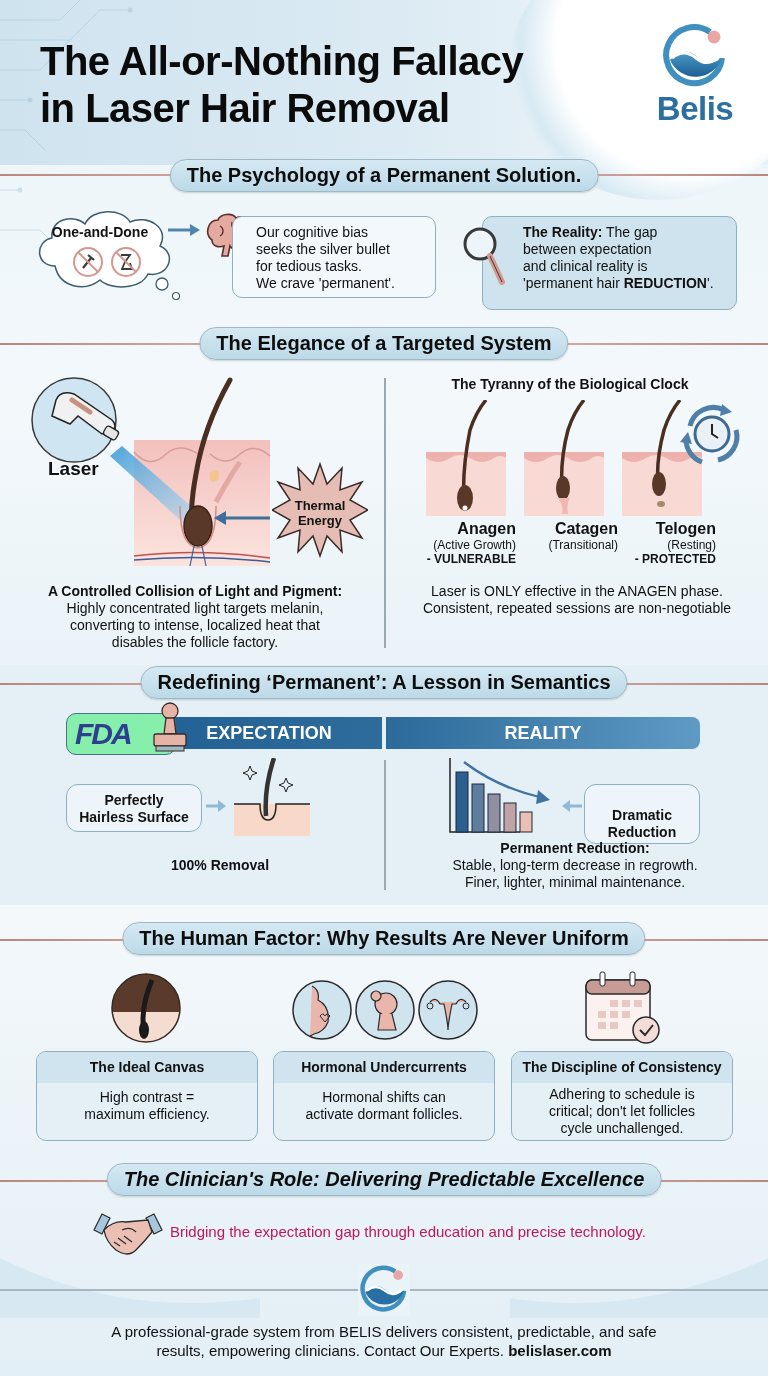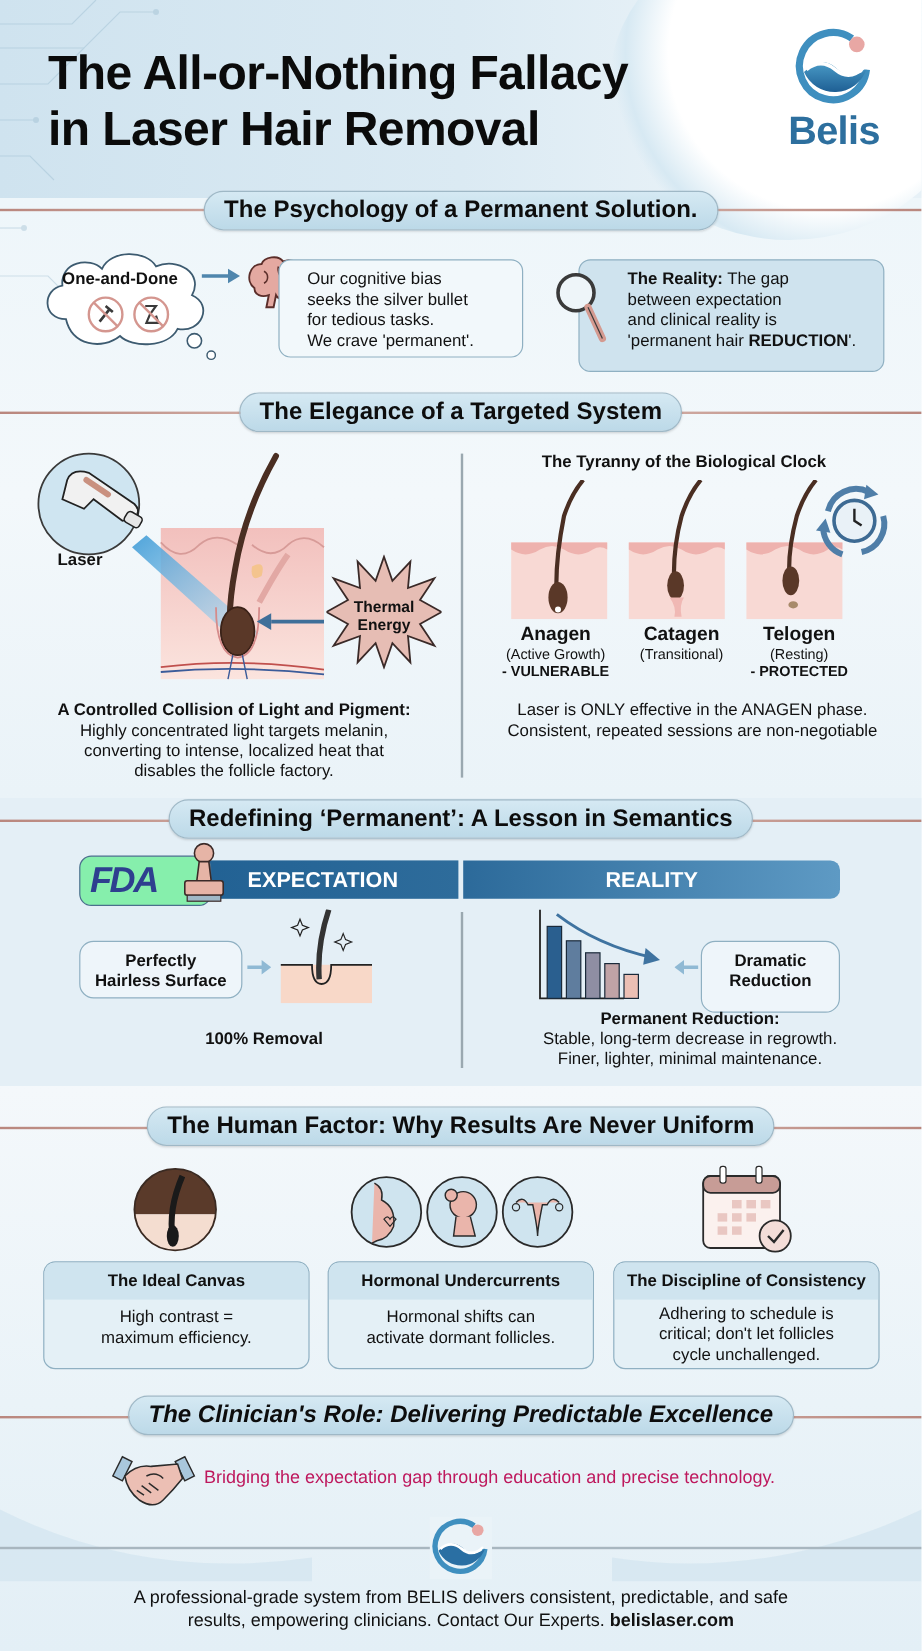--- a/index.html
+++ b/index.html
@@ -45,21 +45,21 @@
   .cloud { position: absolute; left: 30px; top: 206px; }
   .box1 {
     position: absolute; background: #f2f8fb; border: 1.5px solid #8fb0c2; border-radius: 10px;
     font-size: 14px; line-height: 17px; color: #111;
   }
   .box2 { background: #cfe3ee; }
 
   
   .vdivider { position: absolute; left: 384px; width: 1.5px; background: #9aa8b0; }
   .caption { position: absolute; text-align: center; font-size: 14px; line-height: 17px; color: #111; }
-  .phase-label { position: absolute; text-align: center; font-size: 12px; line-height: 14px; }
+  .phase-label { position: absolute; text-align: right; font-size: 12px; line-height: 14px; }
   .phase-name { font-size: 16px; font-weight: 700; line-height: 18px; }
 
   
   .sec3-band { position: absolute; left: 0; top: 665px; width: 768px; height: 240px; background: #e4eff6; }
   .exp-bar { position: absolute; left: 120px; top: 717px; width: 262px; height: 32px;
     background: linear-gradient(90deg, #1f5f92, #2e6c9b); }
   .real-bar { position: absolute; left: 386px; top: 717px; width: 314px; height: 32px;
     background: linear-gradient(90deg, #2c6a9a, #5e9ac4); border-radius: 0 8px 8px 0; }
   .bar-label { color: #fff; font-weight: 700; font-size: 18px; text-align: center; line-height: 32px; }
   .fda-box { position: absolute; left: 66px; top: 713px; width: 110px; height: 42px;
@@ -200,21 +200,21 @@
   <path d="M164 170 L160 190 M172 170 L176 190" stroke="#3b5c9a" stroke-width="1.2"></path>
   <path d="M180 96 Q192 90 188 104 Q178 110 180 96" fill="#f4c48e"></path>
   <path d="M186 126 Q200 100 210 86" stroke="#e2a8a4" stroke-width="5" fill="none"></path>
   <path d="M240 142 L196 142" stroke="#3f6f99" stroke-width="3"></path>
   <path d="M196 135 L184 142 L196 149 Z" fill="#3f6f99"></path>
   <circle cx="44" cy="44" r="42" fill="#cfe5f1" stroke="#3a3a3a" stroke-width="1.5"></circle>
   <path d="M26 24 Q30 14 44 18 L82 44 Q88 50 82 56 L72 58 L48 40 L40 48 L22 40 Z" fill="#f1f1f1" stroke="#222" stroke-width="1.5"></path>
   <rect x="74" y="52" width="14" height="10" rx="3" fill="#e6e6e6" stroke="#222" stroke-width="1.3" transform="rotate(30 81 57)"></rect>
   <path d="M42 24 L60 36" stroke="#c99180" stroke-width="5" stroke-linecap="round"></path>
 </svg>
-<div class="abs" style="left:48px; top:458px; font-size:14px; font-weight:700;">Laser</div>
+<div class="abs" style="left:48px; top:458px; font-size:19px; font-weight:700;">Laser</div>
 
 <svg class="abs" style="left:272px; top:462px;" width="96" height="96" viewBox="0 0 96 96">
   <polygon points="48,2 55,22 70,6 68,28 90,20 78,38 96,48 78,58 90,76 68,68 70,90 55,74 48,94 41,74 26,90 28,68 6,76 18,58 0,48 18,38 6,20 28,28 26,6 41,22" fill="#e6bdb4" stroke="#3a2a28" stroke-width="1.5"></polygon>
 </svg>
 <div class="abs" style="left:272px; top:498px; width:96px; text-align:center; font-size:13px; font-weight:700; line-height:15px;">
   <div>Thermal</div>
   <div>Energy</div>
 </div>
 
 <div class="caption" style="left:20px; top:583px; width:350px;">
@@ -327,21 +327,21 @@
   <rect x="40" y="36" width="12" height="38" fill="#8f8ea3" stroke="#1a2a3a"></rect>
   <rect x="56" y="45" width="12" height="29" fill="#c0a3a6" stroke="#1a2a3a"></rect>
   <rect x="72" y="54" width="12" height="20" fill="#ecbfb4" stroke="#1a2a3a"></rect>
   <path d="M16 4 Q50 30 96 40" fill="none" stroke="#3f73a0" stroke-width="2.5"></path>
   <path d="M90 32 L102 42 L88 46 Z" fill="#3f73a0"></path>
 </svg>
 <svg class="abs" style="left:562px; top:796px;" width="20" height="20">
   <path d="M6 10 L20 10" stroke="#8fb9d4" stroke-width="3"></path>
     <path d="M8 4 L0 10 L8 16 Z" fill="#8fb9d4"></path>
 </svg>
-<div class="pill-box" style="left:584px; top:784px; width:116px; height:60px; padding-top:7px;">
+<div class="pill-box" style="left:584px; top:784px; width:116px; height:60px; padding-top:22px;">
   <div>Dramatic</div>
   <div>Reduction</div>
 </div>
 <div class="caption" style="left:400px; top:840px; width:350px;">
   <div style="font-weight:700;">Permanent Reduction:</div>
   <div>Stable, long-term decrease in regrowth.</div>
   <div>Finer, lighter, minimal maintenance.</div>
 </div>
 
 <div class="sec-line" style="top:939px;"></div>

